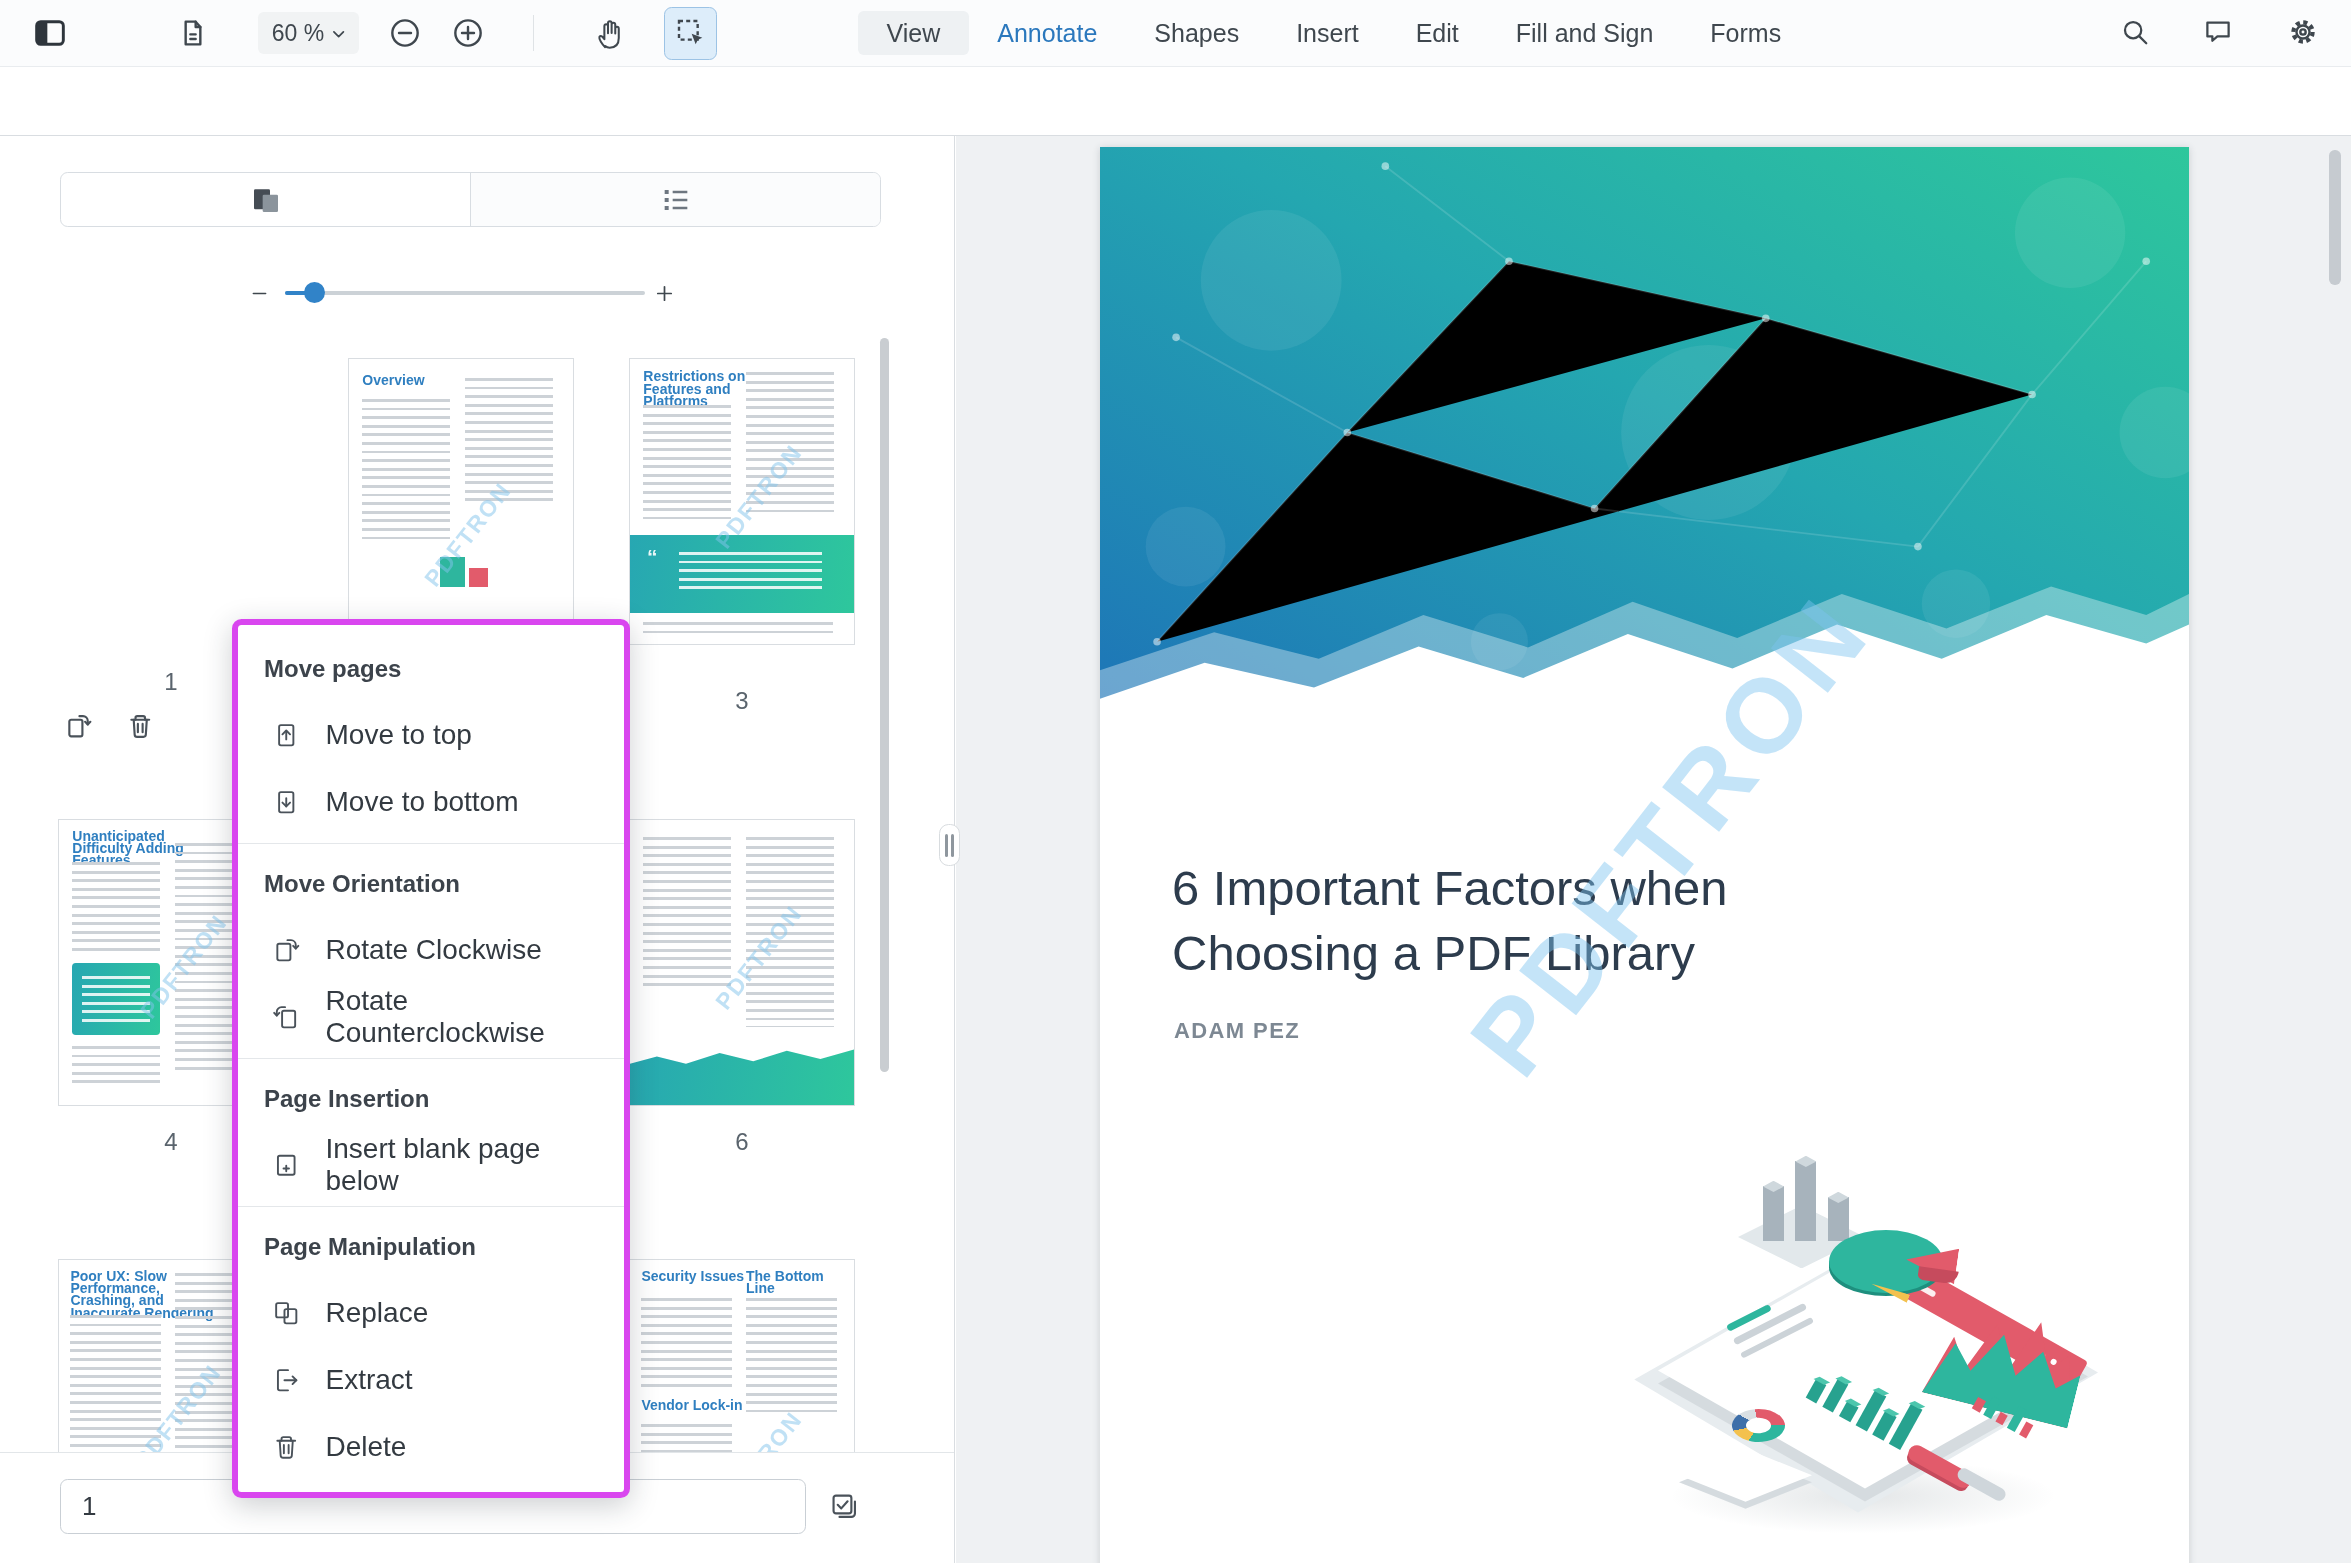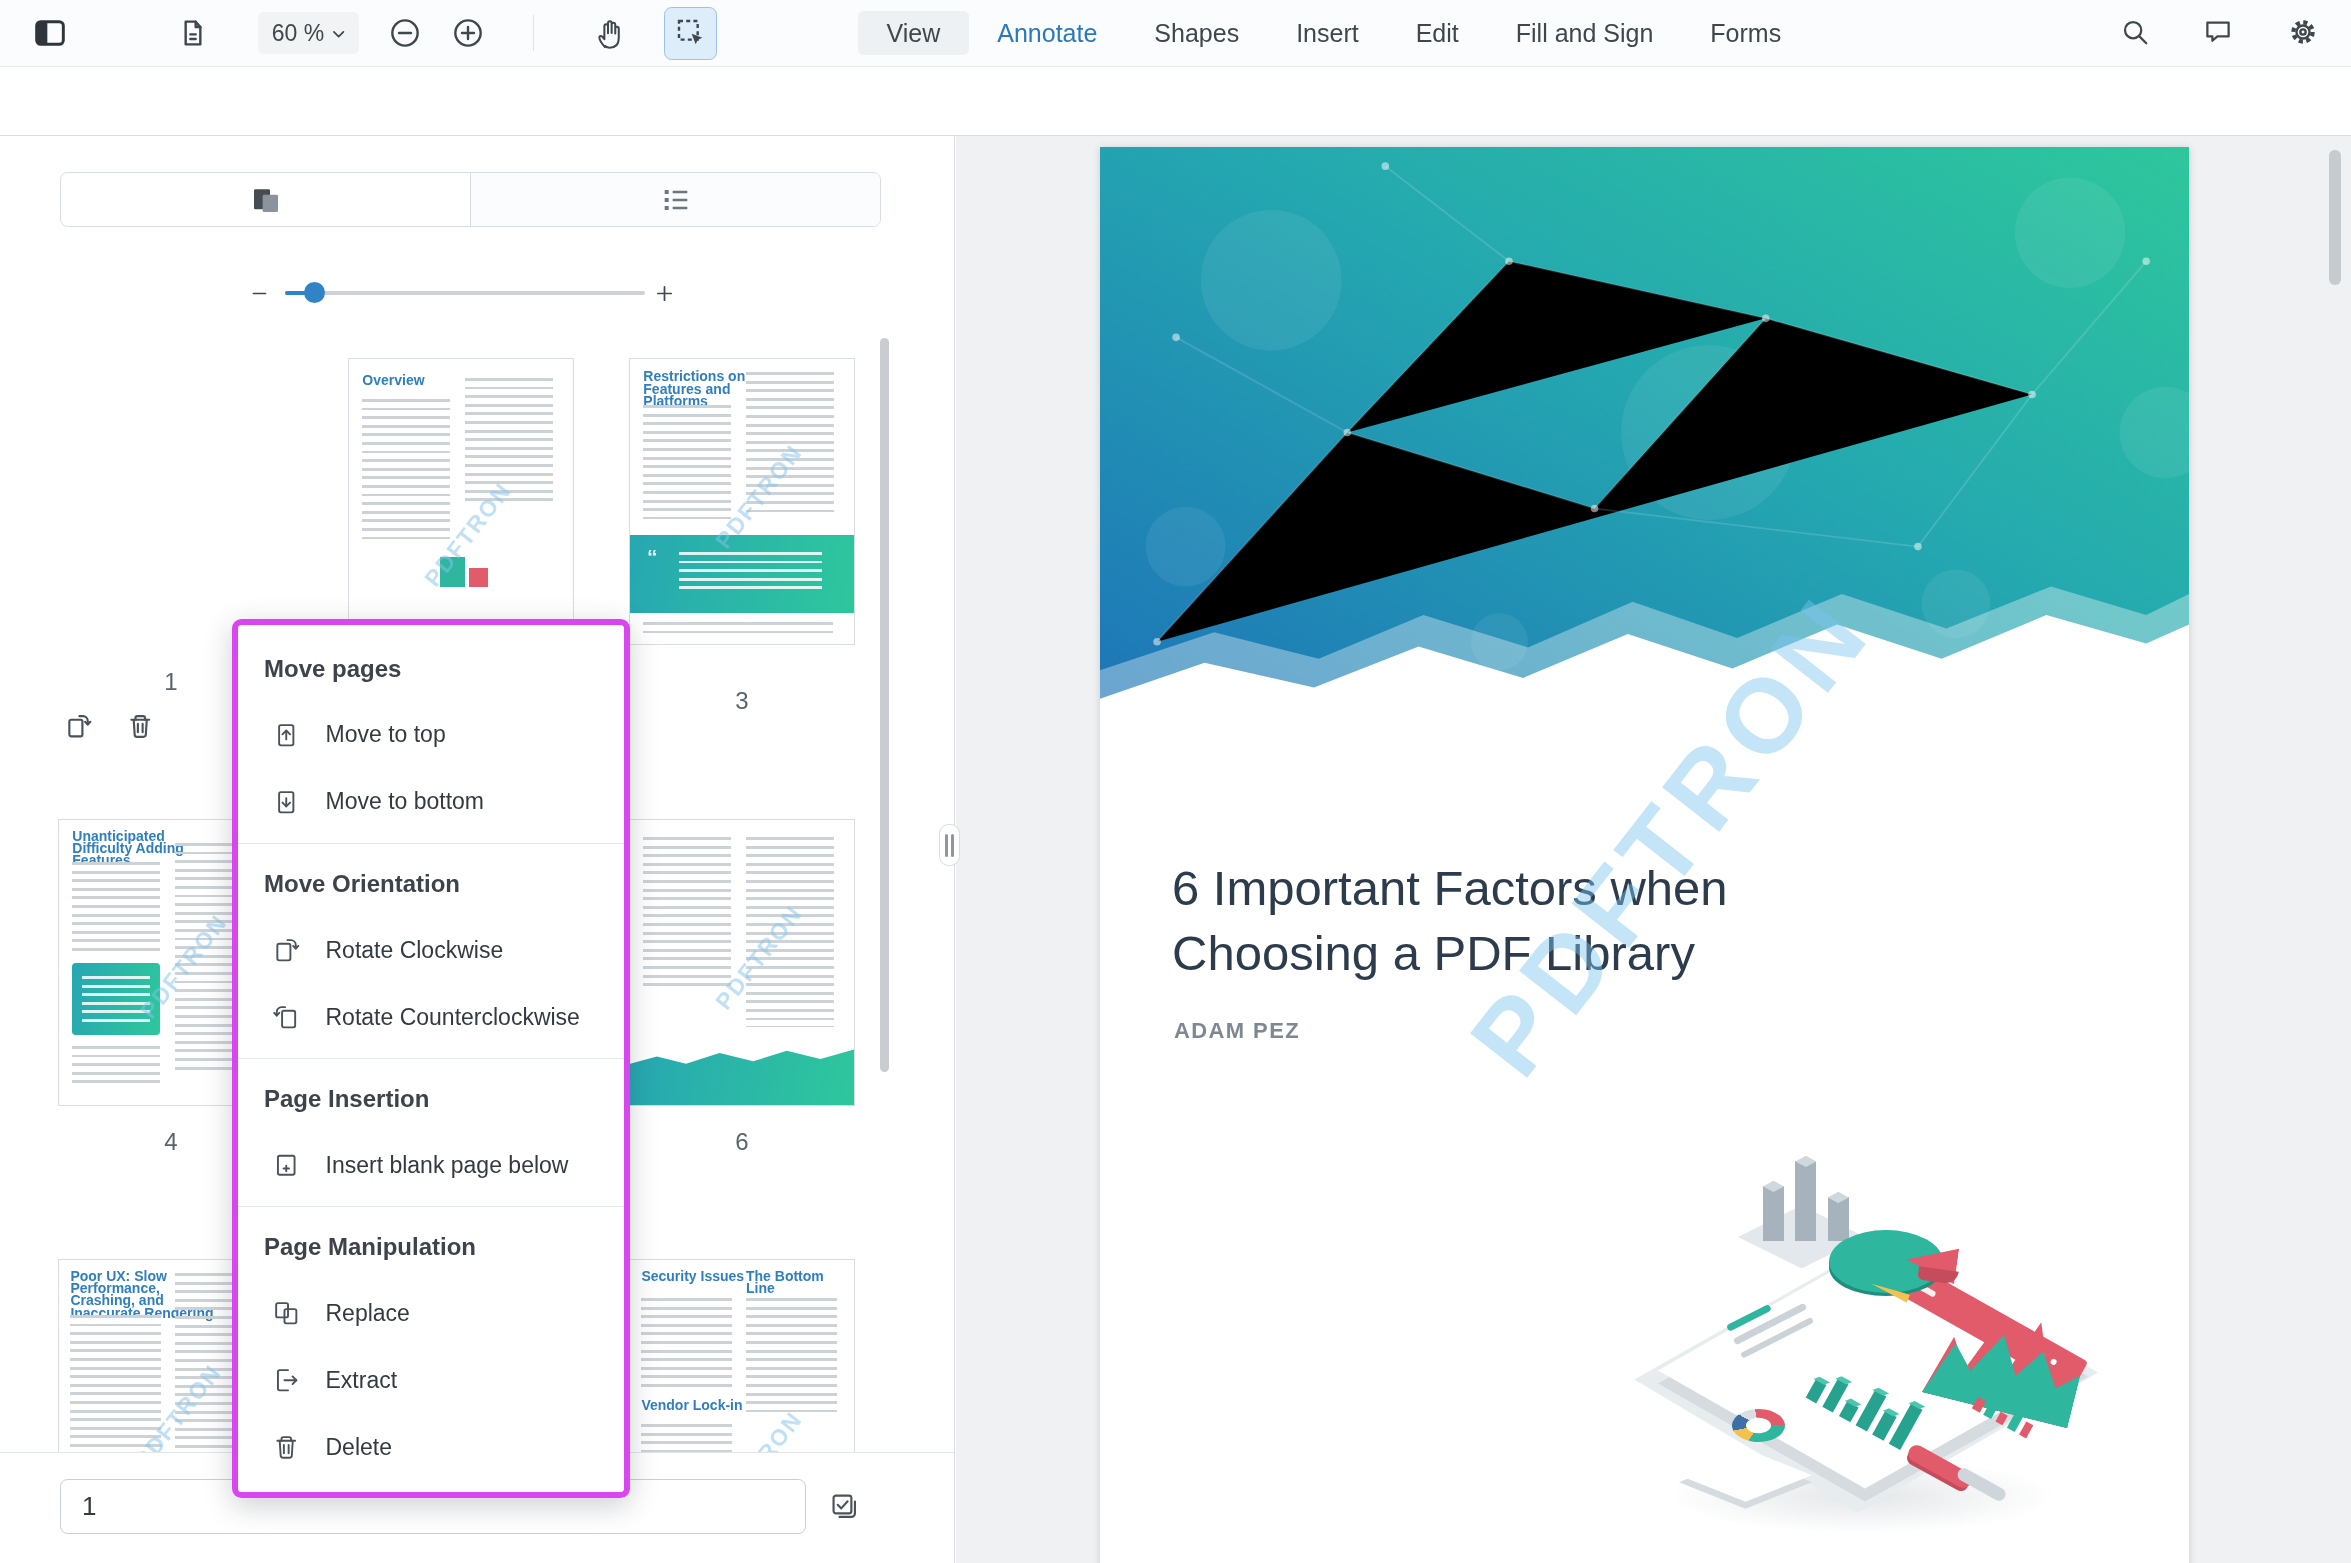--- a/index.html
+++ b/index.html
@@ -63,21 +63,21 @@
   .docpage{position:absolute;left:144px;top:12.4px;width:1089px;height:1617px;background:#fff;box-shadow:0 1px 7.6px rgba(40,50,60,.18)}
   .dochdr{position:absolute;left:0;top:0;width:1089px;height:609px;background:linear-gradient(to top right,#1d71b8,#24a7b0 55%,#2ec79c);overflow:hidden}
   .doctitle{position:absolute;left:72px;top:709px;font-size:49px;line-height:65px;font-weight:400;color:#2d3c4d}
   .docauthor{position:absolute;left:74px;top:871px;font-size:22px;font-weight:700;letter-spacing:1.4px;color:#7d8893}
   .wm{position:absolute;left:276px;top:628px;width:590px;text-align:center;font-size:105px;font-weight:700;color:rgba(125,195,240,.45);transform:rotate(-52deg);letter-spacing:9.5px;z-index:3;pointer-events:none}
   .mainscroll{position:absolute;left:1373px;top:15px;width:12.4px;height:135px;background:#c6cbd0;border-radius:5.7px;cursor:pointer}
 
   
   .ctxmenu{position:absolute;left:232px;top:619px;width:398px;background:#fff;border:6px solid #d946ef;border-radius:9.5px;box-shadow:0 7.6px 28.5px rgba(30,40,50,.22);padding:11.4px 0;z-index:60}
   .mi-h{height:65px;display:flex;align-items:center;padding:0 26px;font-size:24px;font-weight:700;color:#3c434b}
-  .mi{display:flex;align-items:center;height:67px;padding:0 23px 0 34px;gap:25px;font-size:23px;color:#333a41;cursor:pointer}
+  .mi{display:flex;align-items:center;height:67px;padding:0 23px 0 34px;gap:25px;font-size:28px;color:#333a41;cursor:pointer}
   .mi.hl{background:#f2f4f5}
   .msep{border-top:1px solid #e4e7ea;margin:7.6px 0}
   .mi-ic{width:28.5px;height:28.5px;fill:none;stroke:#4a525a;stroke-width:1.6;stroke-linecap:round;stroke-linejoin:round;flex:none}
 
   
   .illus{position:absolute;left:520px;top:951px;width:480px;height:438px;z-index:2}
   .poly{position:absolute;inset:0}
   .band{position:absolute;left:259px;top:146px;width:240px;height:34px;background:#e25b6b;border-radius:3.8px;transform:rotate(29.4deg);transform-origin:0 0;display:flex;align-items:center;padding:0 13.3px;gap:9.5px}
   .band .dash{height:5.7px;background:rgba(255,255,255,.9);border-radius:2.9px;display:block}
   .band .dots{margin-left:auto;display:flex;gap:6.7px}

